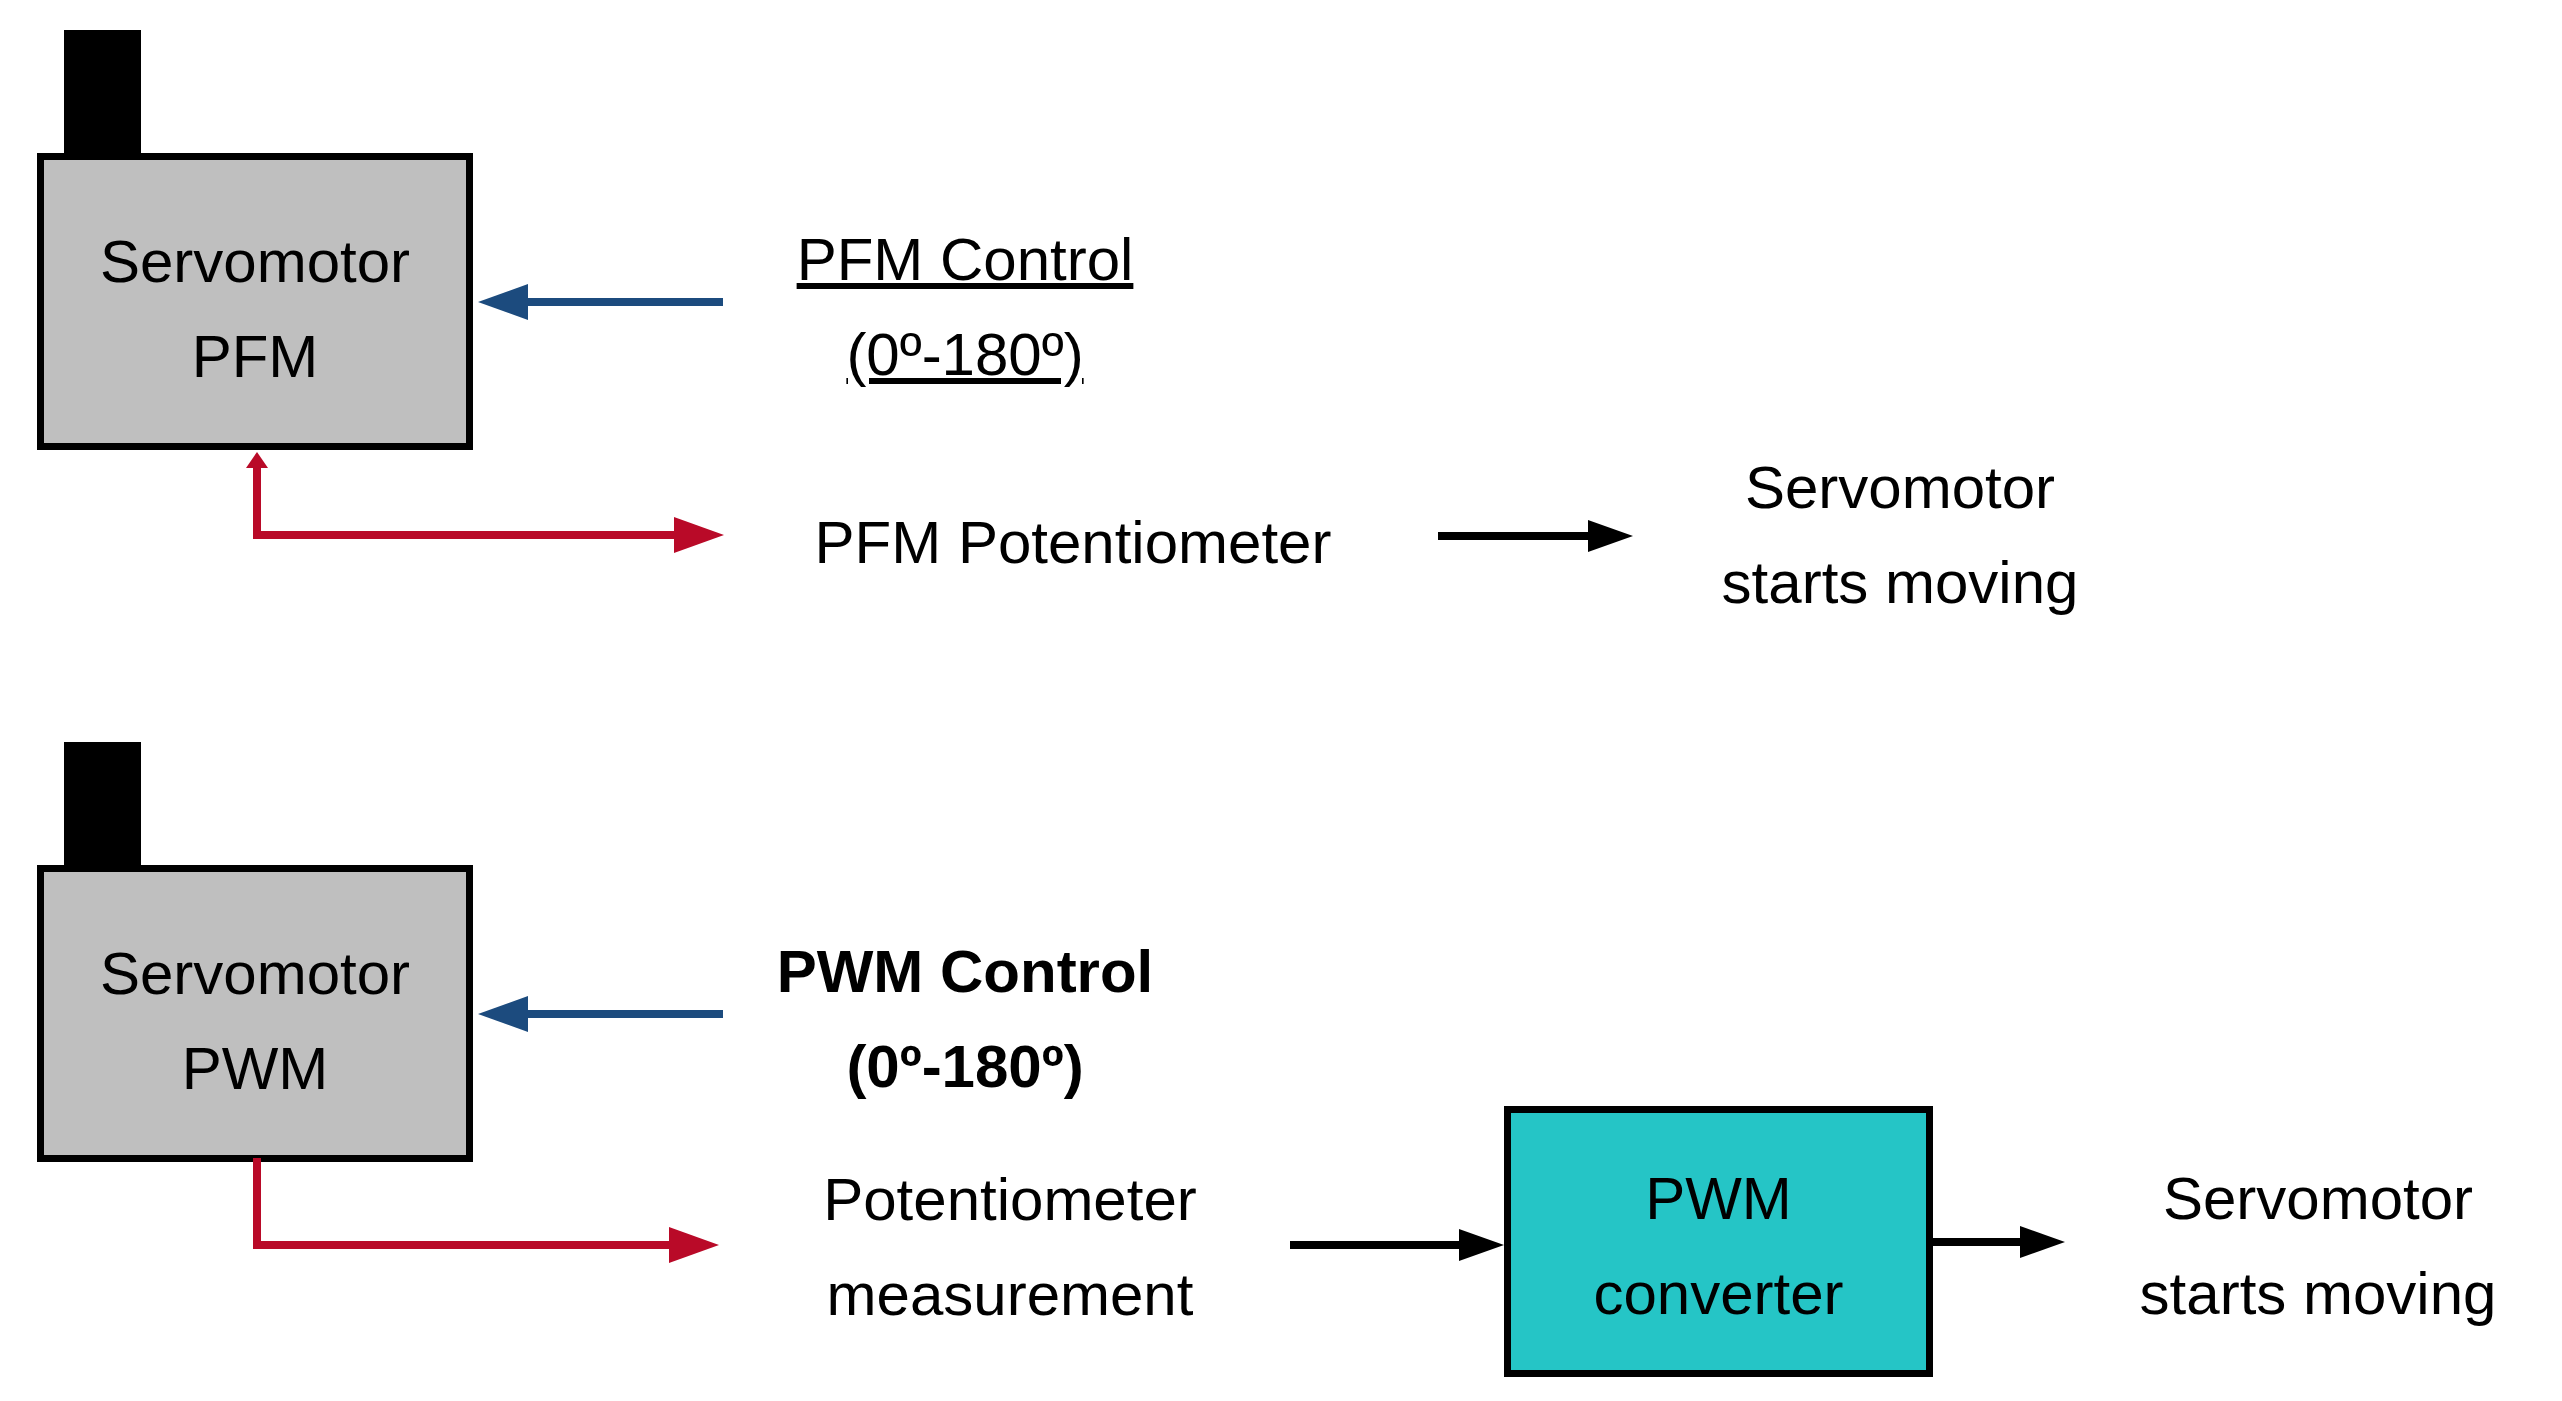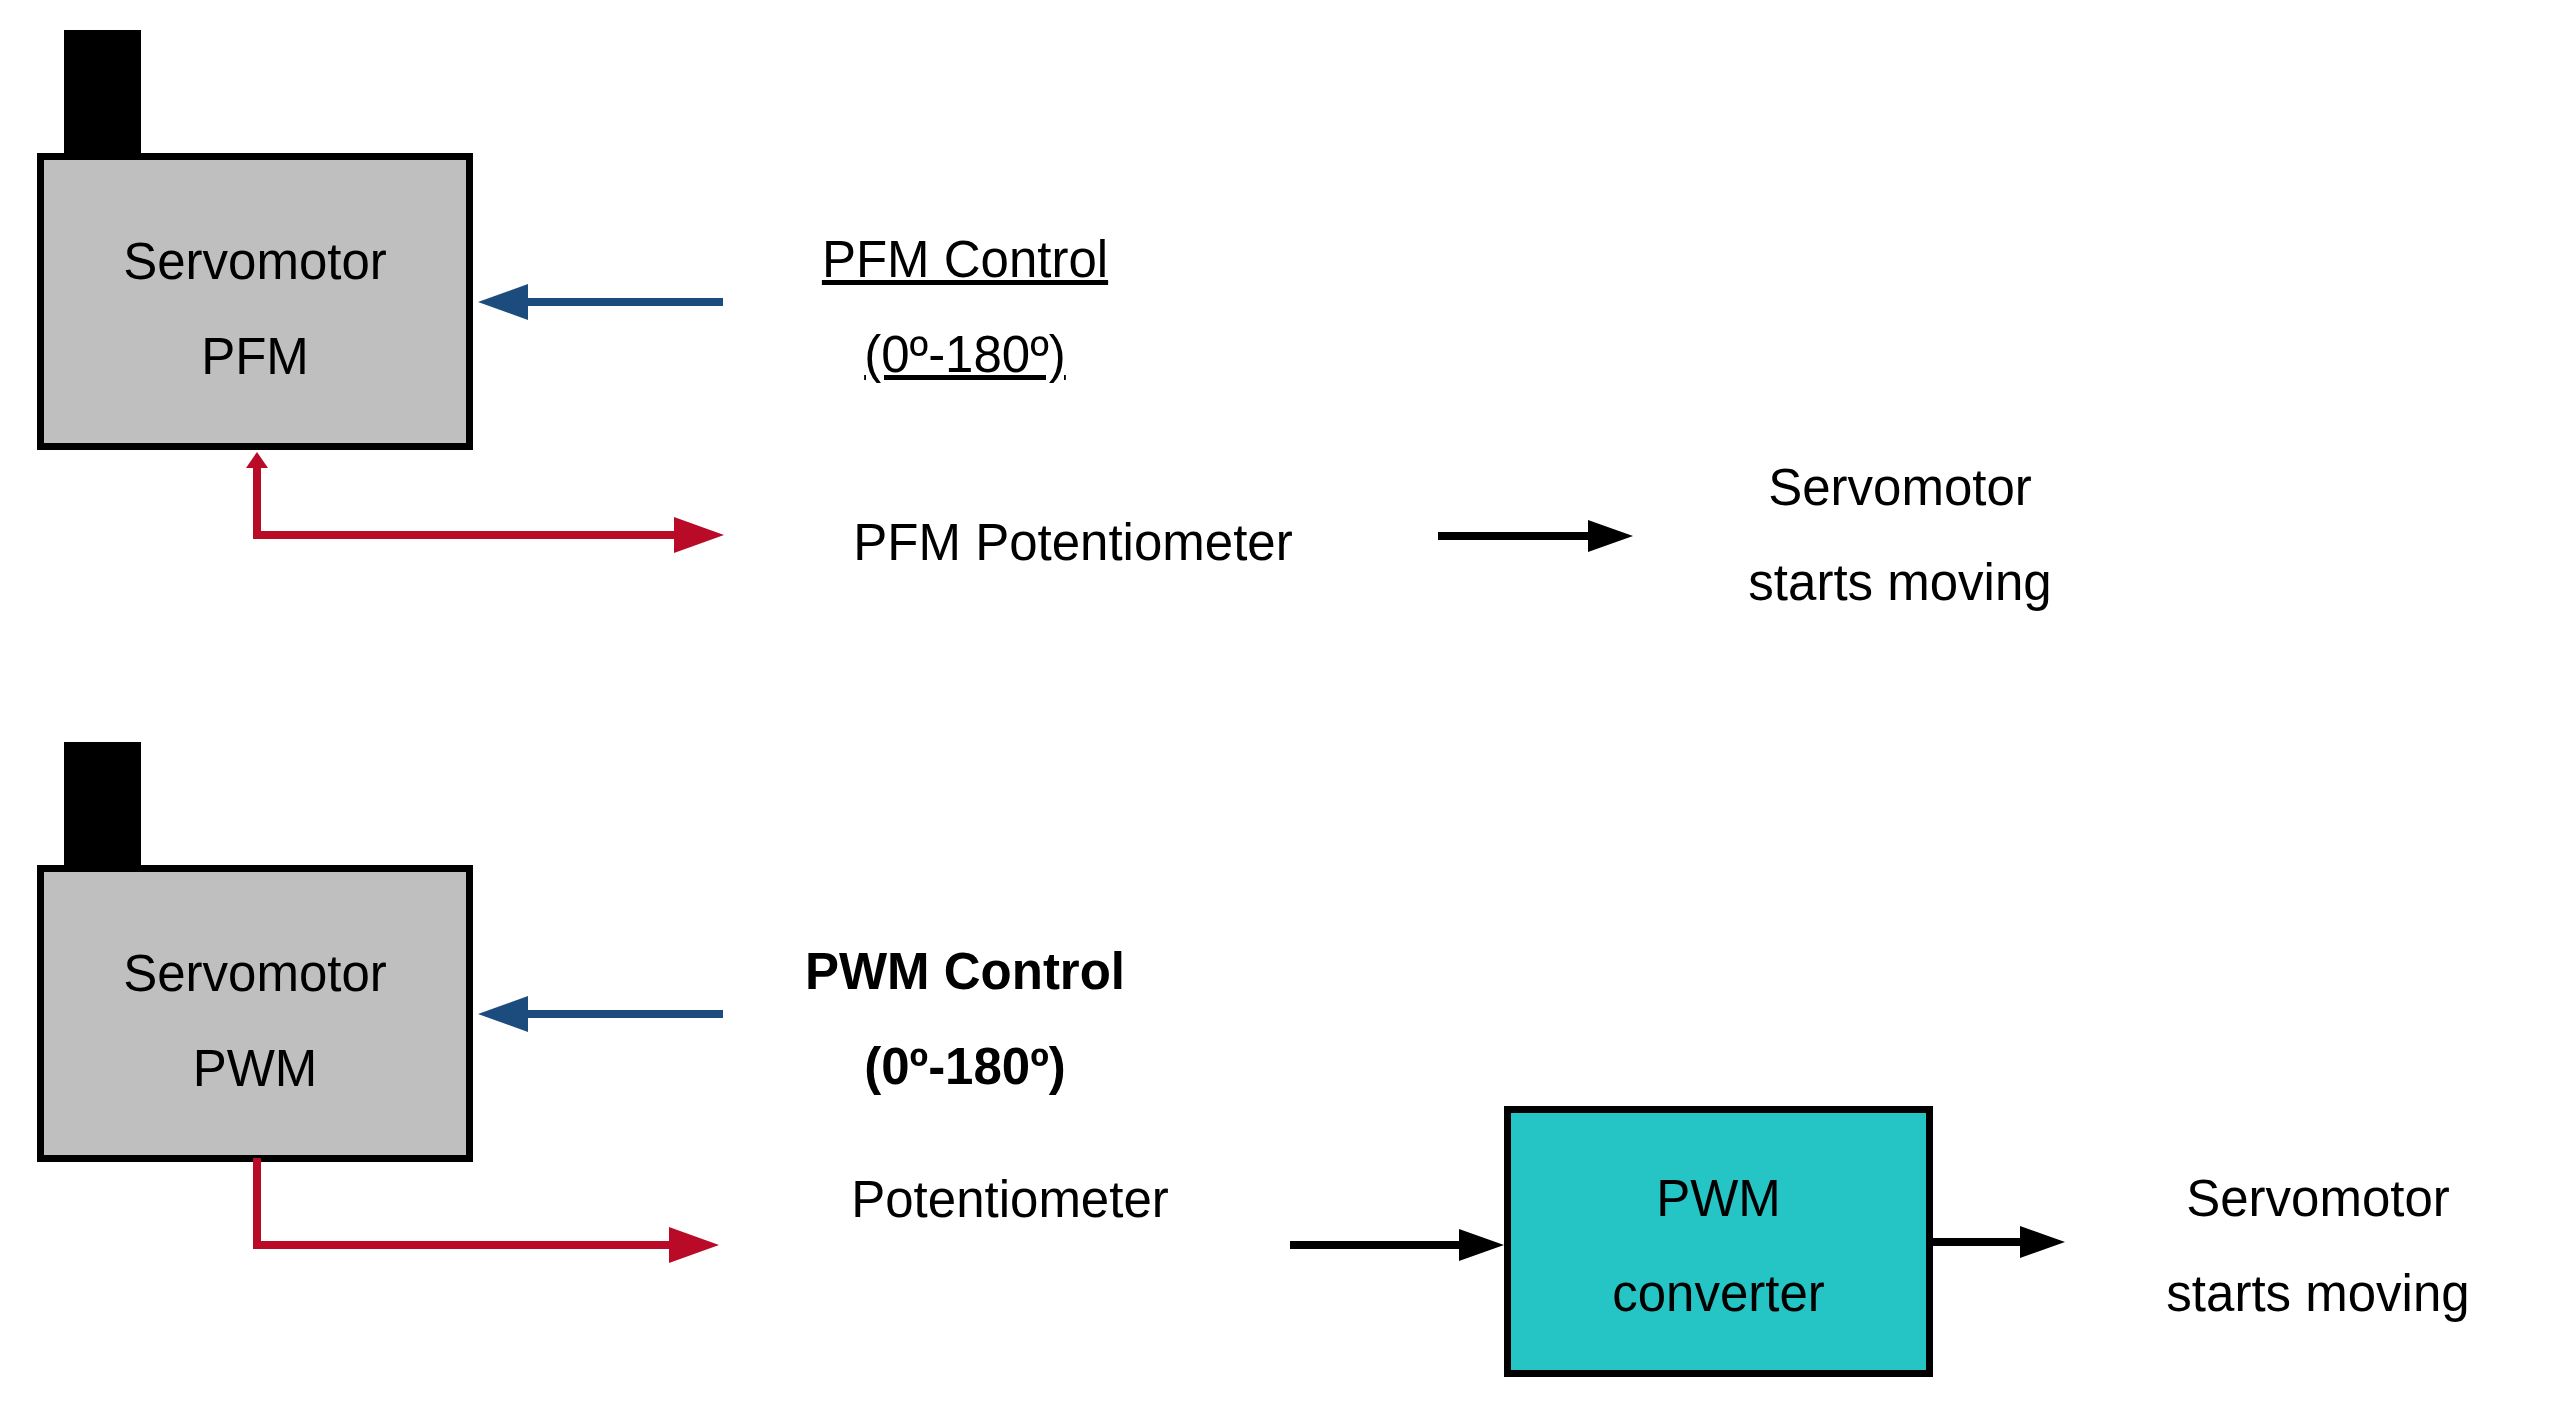--- a/index.html
+++ b/index.html
@@ -6,21 +6,21 @@
   .canvas{
     position:relative;
     width:2562px;height:1401px;
     background:var(--background,#fff);
     font-family:"Liberation Sans", sans-serif;
     color:var(--text,#000);
     overflow:hidden;
   }
   .abs{position:absolute;}
   .label{
-    font-size:51px;
+    font-size:60px;
     line-height:95px;
     text-align:center;
     color:var(--text,#000);
     white-space:nowrap;
   }
   .motor-box{
     box-sizing:border-box;
     width:436px;height:297px;
     background:var(--box-fill,#bfbfbf);
     border:7px solid var(--box-border,#000);
@@ -96,20 +96,21 @@
     <div>PWM Control</div>
     <div>(0º-180º)</div>
   </div>
 
   <div class="abs vline red" style="left:253px;top:1158px;height:91px;"></div>
   <div class="abs hline red" style="left:253px;top:1241px;width:420px;"></div>
   <div class="abs tri tri-right red" style="left:669px;top:1227px;"></div>
 
   <div class="abs label" style="left:745px;top:1152px;width:530px;">
     <div>Potentiometer</div>
+    <div>measurement</div>
   </div>
 
   <div class="abs hline black" style="left:1290px;top:1241px;width:172px;"></div>
   <div class="abs tri tri-right-sm black" style="left:1459px;top:1229px;"></div>
 
   <div class="abs converter-box" style="left:1504px;top:1106px;">
     <div class="label">PWM</div>
     <div class="label">converter</div>
   </div>
 

